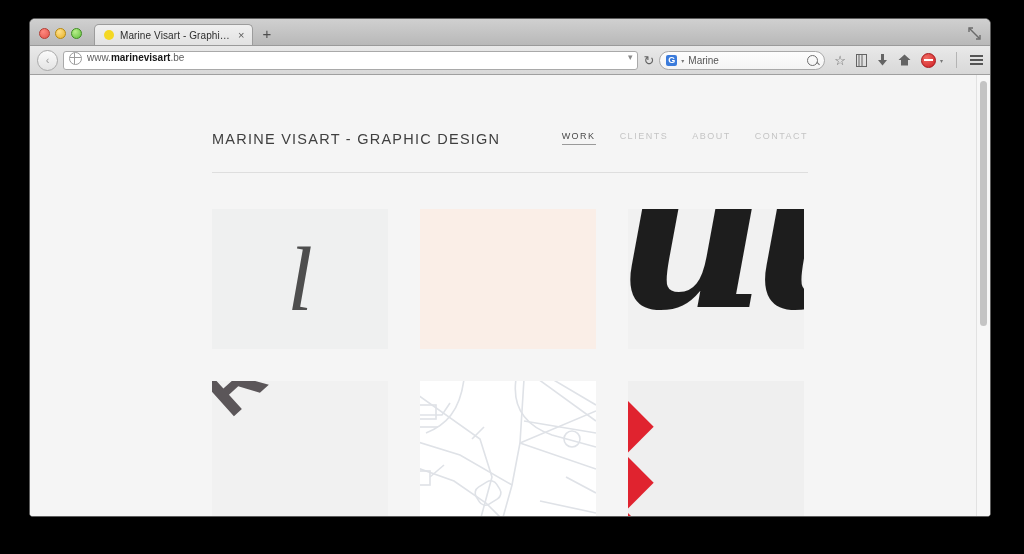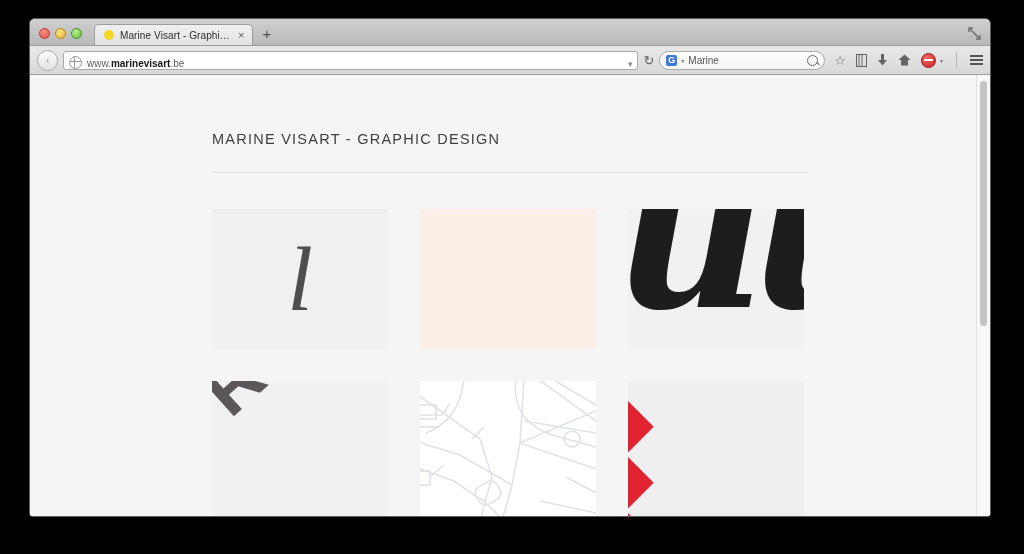--- a/index.html
+++ b/index.html
@@ -132,21 +132,21 @@
     font-size: 11px;
     flex: 0 0 auto;
   }
   .urlbar {
     flex: 1 1 auto;
     height: 19px;
     background: #ffffff;
     border: 1px solid #a9a9a9;
     border-radius: 3px;
     display: flex;
-    align-items: flex-end;
+    align-items: flex-start;
     padding: 0 5px;
     gap: 5px;
     box-sizing: border-box;
   }
   .globe-icon {
     width: 11px; height: 11px;
     border-radius: 50%;
     border: 1px solid #9b9b9b;
     position: relative;
     flex: 0 0 auto;
@@ -477,20 +477,26 @@
         </div>
       </div>
     </div>
 
     <div class="viewport">
       <div class="page">
         <div class="content-wrap">
 
           <div class="site-header">
             <div class="site-title">MARINE VISART - GRAPHIC DESIGN</div>
+            <div class="site-nav">
+              <div class="nav-item active">WORK</div>
+              <div class="nav-item">CLIENTS</div>
+              <div class="nav-item">ABOUT</div>
+              <div class="nav-item">CONTACT</div>
+            </div>
           </div>
 
           <div class="header-rule"></div>
 
           <div class="grid">
 
             <div class="tile tile-l">
               <div class="glyph">l</div>
             </div>
 

